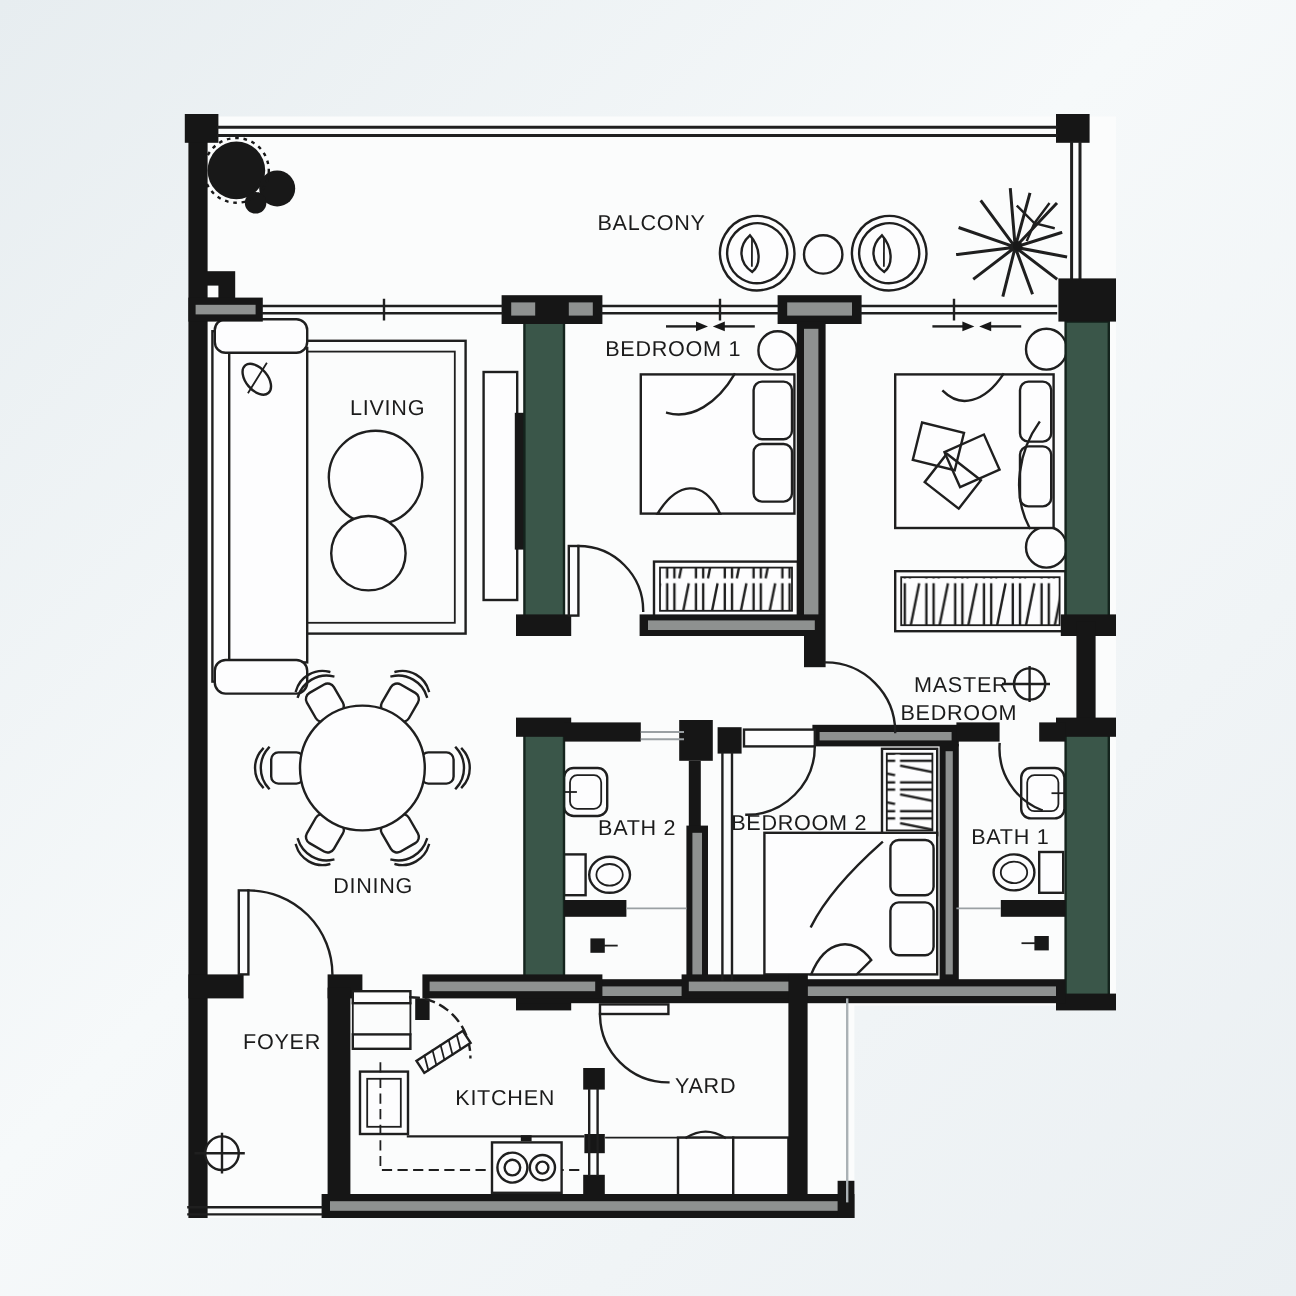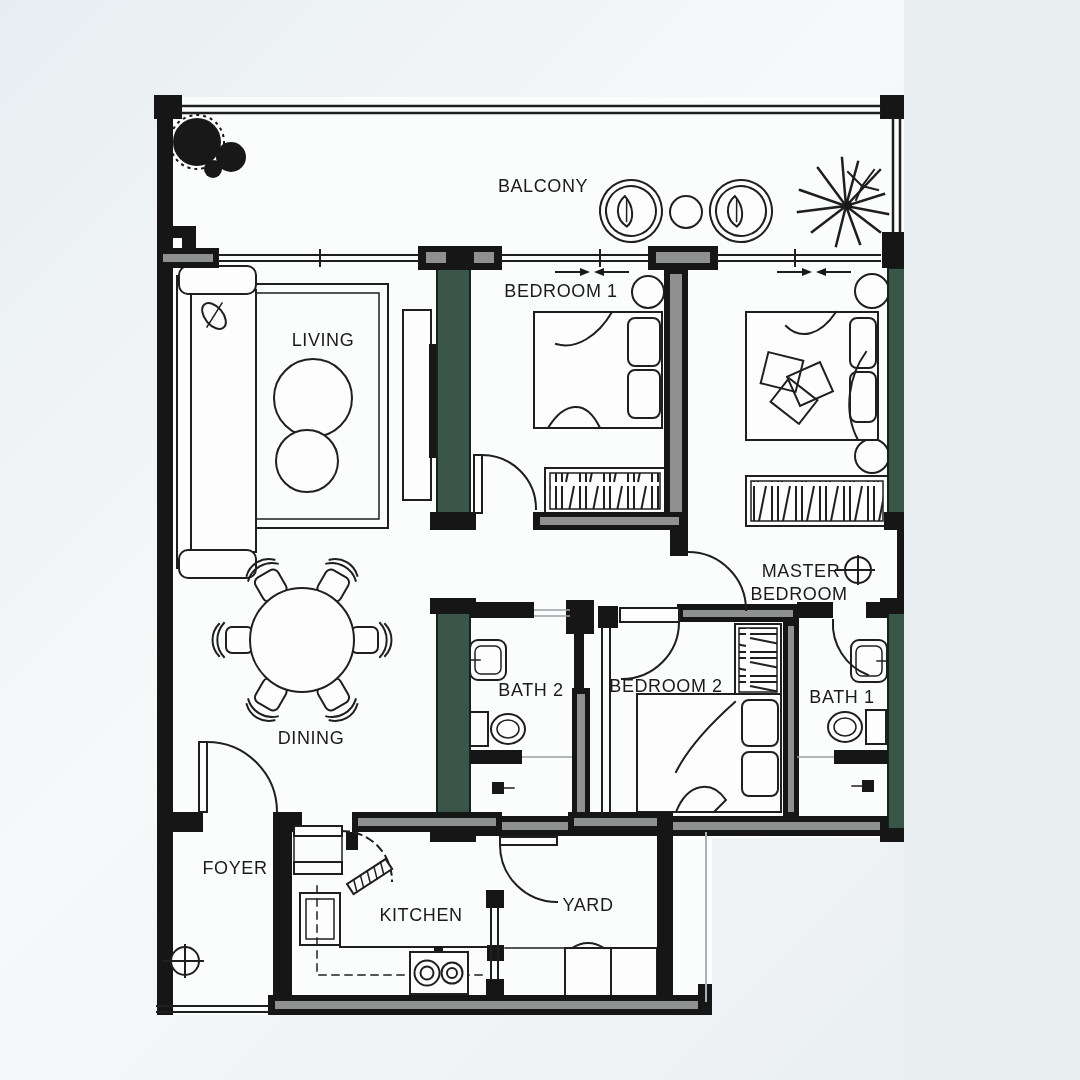--- a/index.html
+++ b/index.html
@@ -1,16 +1,16 @@
 <!DOCTYPE html>
 <html><head>
 <meta charset="utf-8">
 <style>
   html,body{margin:0;padding:0;background:#e9eef1;}
-  .canvas{position:relative;width:904px;height:1080px;overflow:hidden;
+  .canvas{position:relative;width:1080px;height:1080px;overflow:hidden;
           background:linear-gradient(135deg,#e7edf0 0%,#f6f9fa 45%,#eaeff2 100%);
           font-family:"Liberation Sans",sans-serif;}
   svg{display:block}
   .wall{fill:#161616}
   .gc{fill:#8e9190}
   .green{fill:#3a5649;stroke:#14241d;stroke-width:2}
   .ln{stroke:#1f1f1f;stroke-width:2;fill:none;stroke-linecap:square}
   .thin{stroke-width:1.5}
   .thk{stroke-width:2.5}
   .furn{stroke:#1f1f1f;stroke-width:2;fill:#fdfdfe}

